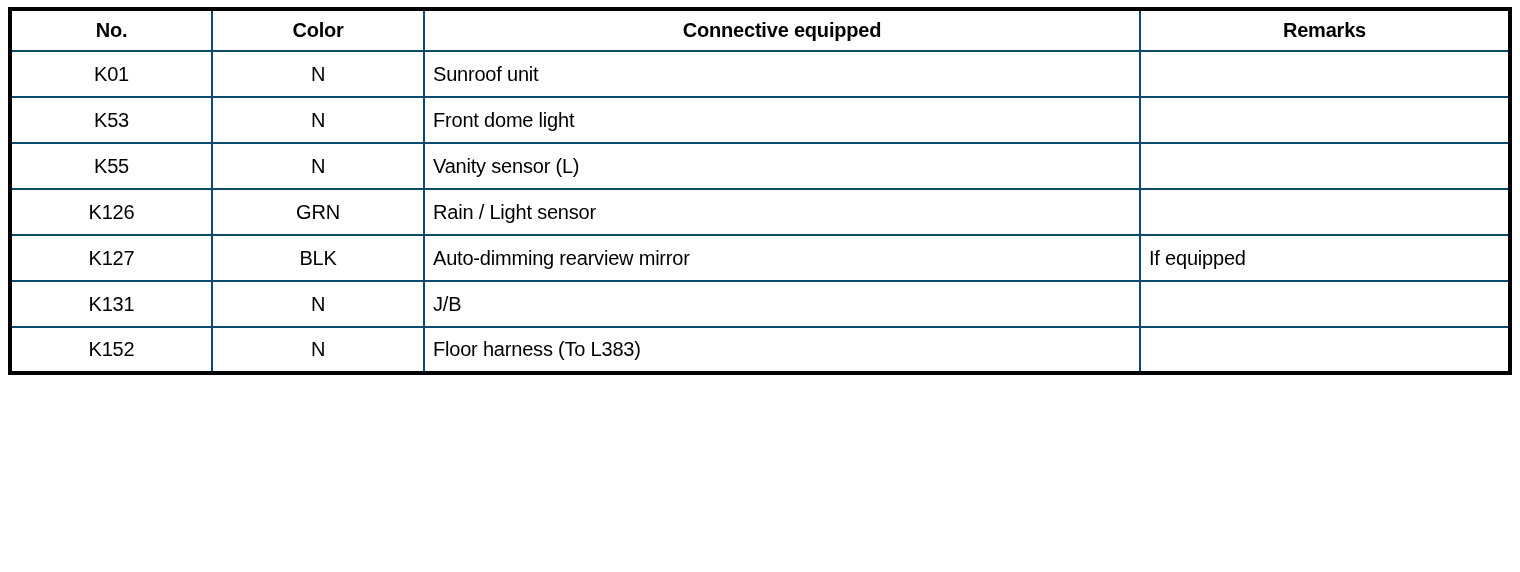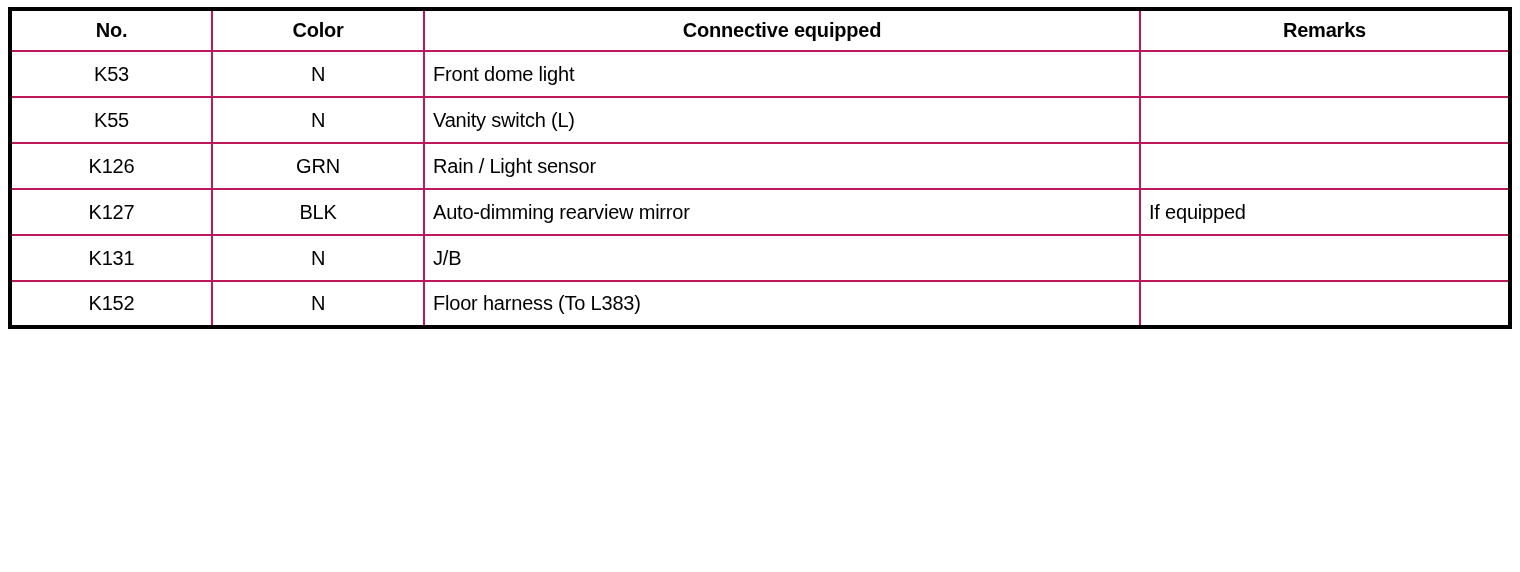--- a/index.html
+++ b/index.html
@@ -14,21 +14,21 @@
   }
   table.connector-table {
     border-collapse: collapse;
     table-layout: fixed;
     margin: 7px 8px;
     width: 1500px;
     border: 4px solid #000000;
   }
   table.connector-table th,
   table.connector-table td {
-    border: 2px solid #be185d;
+    border: 2px solid #0c4a6e;
     font-size: 20px;
     letter-spacing: -0.2px;
     padding: 4px 8px;
     vertical-align: middle;
     overflow: hidden;
   }
   col.c-no      { width: 202px; }
   col.c-color   { width: 212px; }
   col.c-pos     { width: 716px; }
   col.c-remarks { width: 370px; }
@@ -62,29 +62,35 @@
     <thead>
       <tr>
         <th>No.</th>
         <th>Color</th>
         <th>Connective equipped</th>
         <th>Remarks</th>
       </tr>
     </thead>
     <tbody>
       <tr>
+        <td class="center">K01</td>
+        <td class="center">N</td>
+        <td class="left pos-cell">Sunroof unit</td>
+        <td class="left"></td>
+      </tr>
+      <tr>
         <td class="center">K53</td>
         <td class="center">N</td>
         <td class="left pos-cell">Front dome light</td>
         <td class="left"></td>
       </tr>
       <tr>
         <td class="center">K55</td>
         <td class="center">N</td>
-        <td class="left pos-cell">Vanity switch (L)</td>
+        <td class="left pos-cell">Vanity sensor (L)</td>
         <td class="left"></td>
       </tr>
       <tr>
         <td class="center">K126</td>
         <td class="center">GRN</td>
         <td class="left pos-cell">Rain / Light sensor</td>
         <td class="left"></td>
       </tr>
       <tr>
         <td class="center">K127</td>

